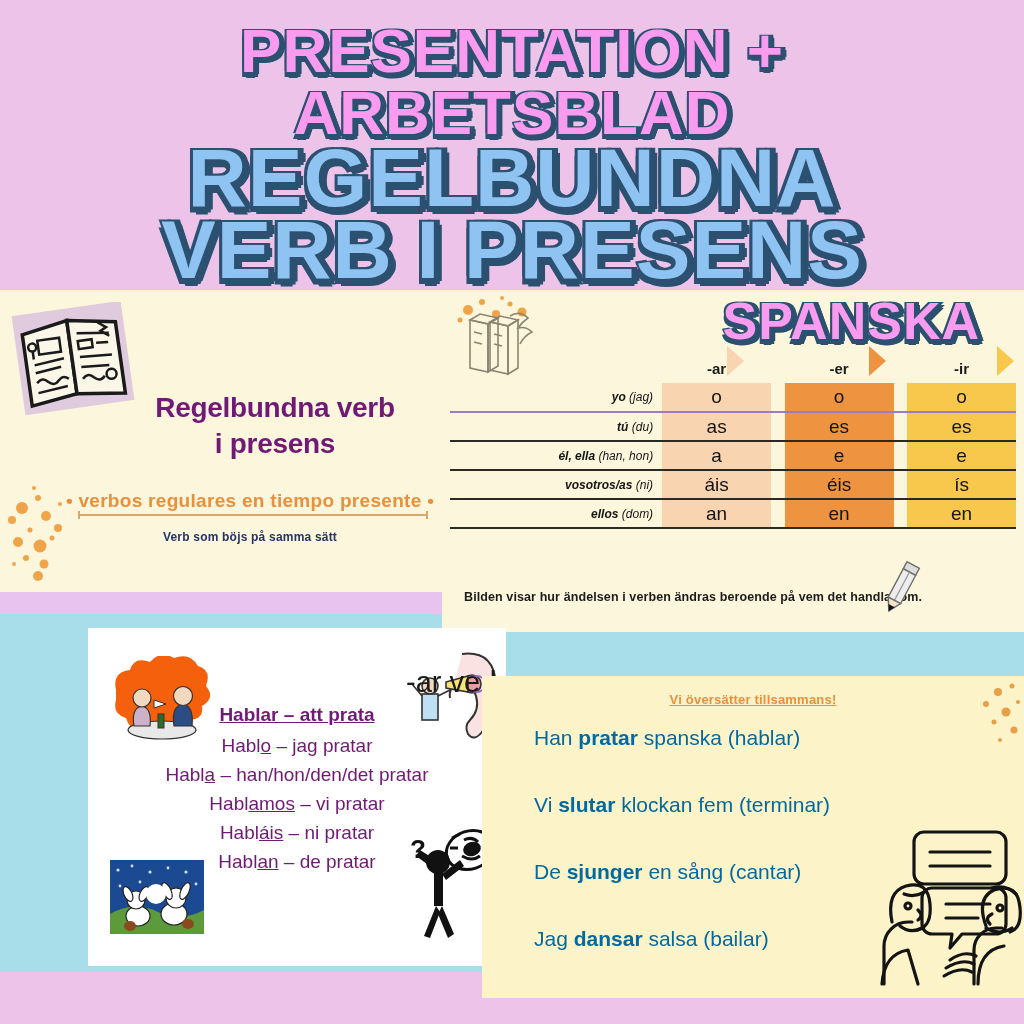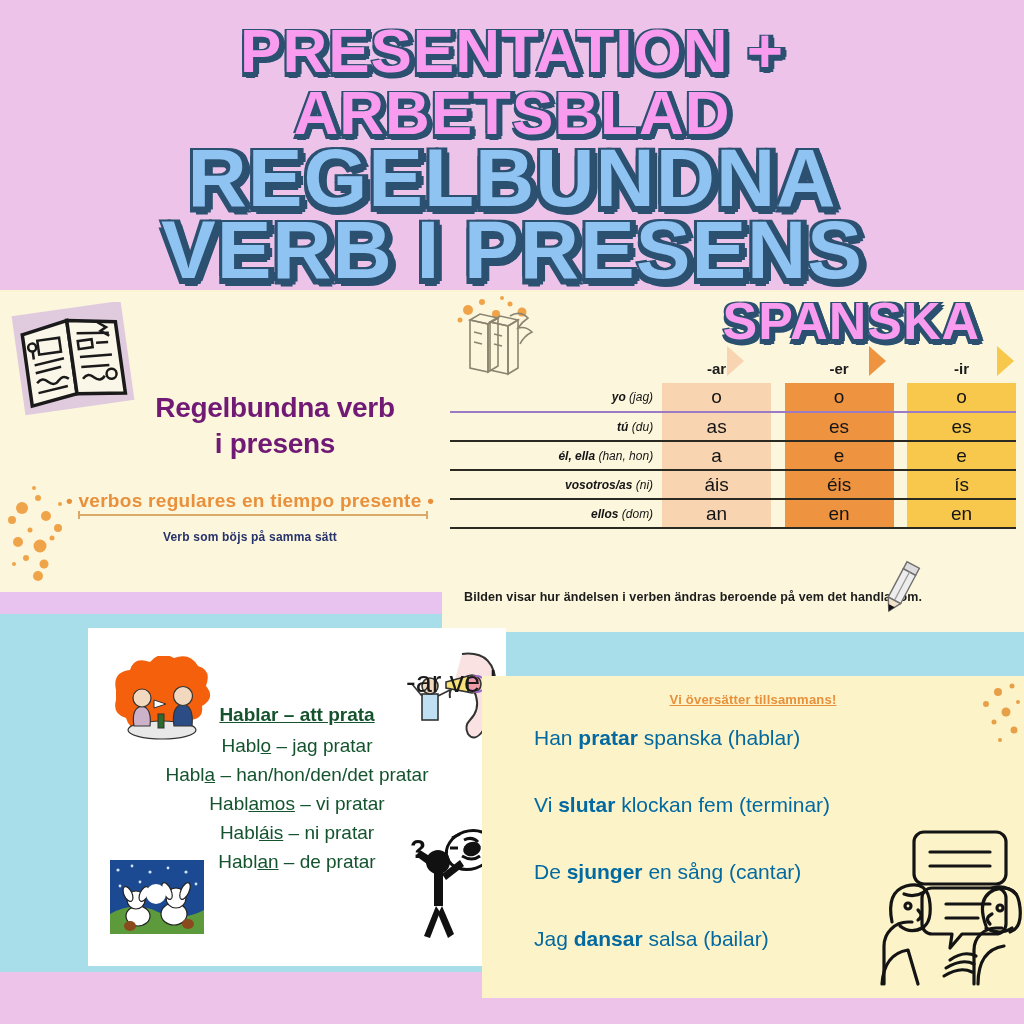--- a/index.html
+++ b/index.html
@@ -108,21 +108,21 @@
   #pencil-icon { position: absolute; left: 432px; top: 268px; width: 54px; height: 56px; }
 
   
   #slide-ar {
     position: absolute; left: 88px; top: 628px; width: 418px; height: 338px;
     background: #FFFFFF; overflow: hidden;
   }
   .ar-title { position: absolute; left: 0; top: 38px; width: 100%; text-align: right;
               font-size: 29px; color: #1A1A1A; }
   .ar-lines { position: absolute; left: 0; top: 76px; width: 100%; text-align: center; }
-  .ar-lines div { font-size: 19px; color: #14532d; margin-bottom: 7px; white-space: nowrap; }
+  .ar-lines div { font-size: 19px; color: #701a75; margin-bottom: 7px; white-space: nowrap; }
   .ar-lines div.head { font-weight: 700; text-decoration: underline; font-size: 19px; margin-bottom: 9px; }
   .ar-lines u { text-decoration: underline; }
   .clip { position: absolute; }
   #clip-talk { left: 20px; top: 28px; width: 108px; height: 96px; }
   #clip-dogs { left: 22px; top: 232px; width: 94px; height: 74px; }
   #clip-ear { left: 318px; top: 18px; width: 98px; height: 100px; }
   #clip-shout { left: 320px; top: 188px; width: 96px; height: 124px; }
 
   
   #slide-trans {

